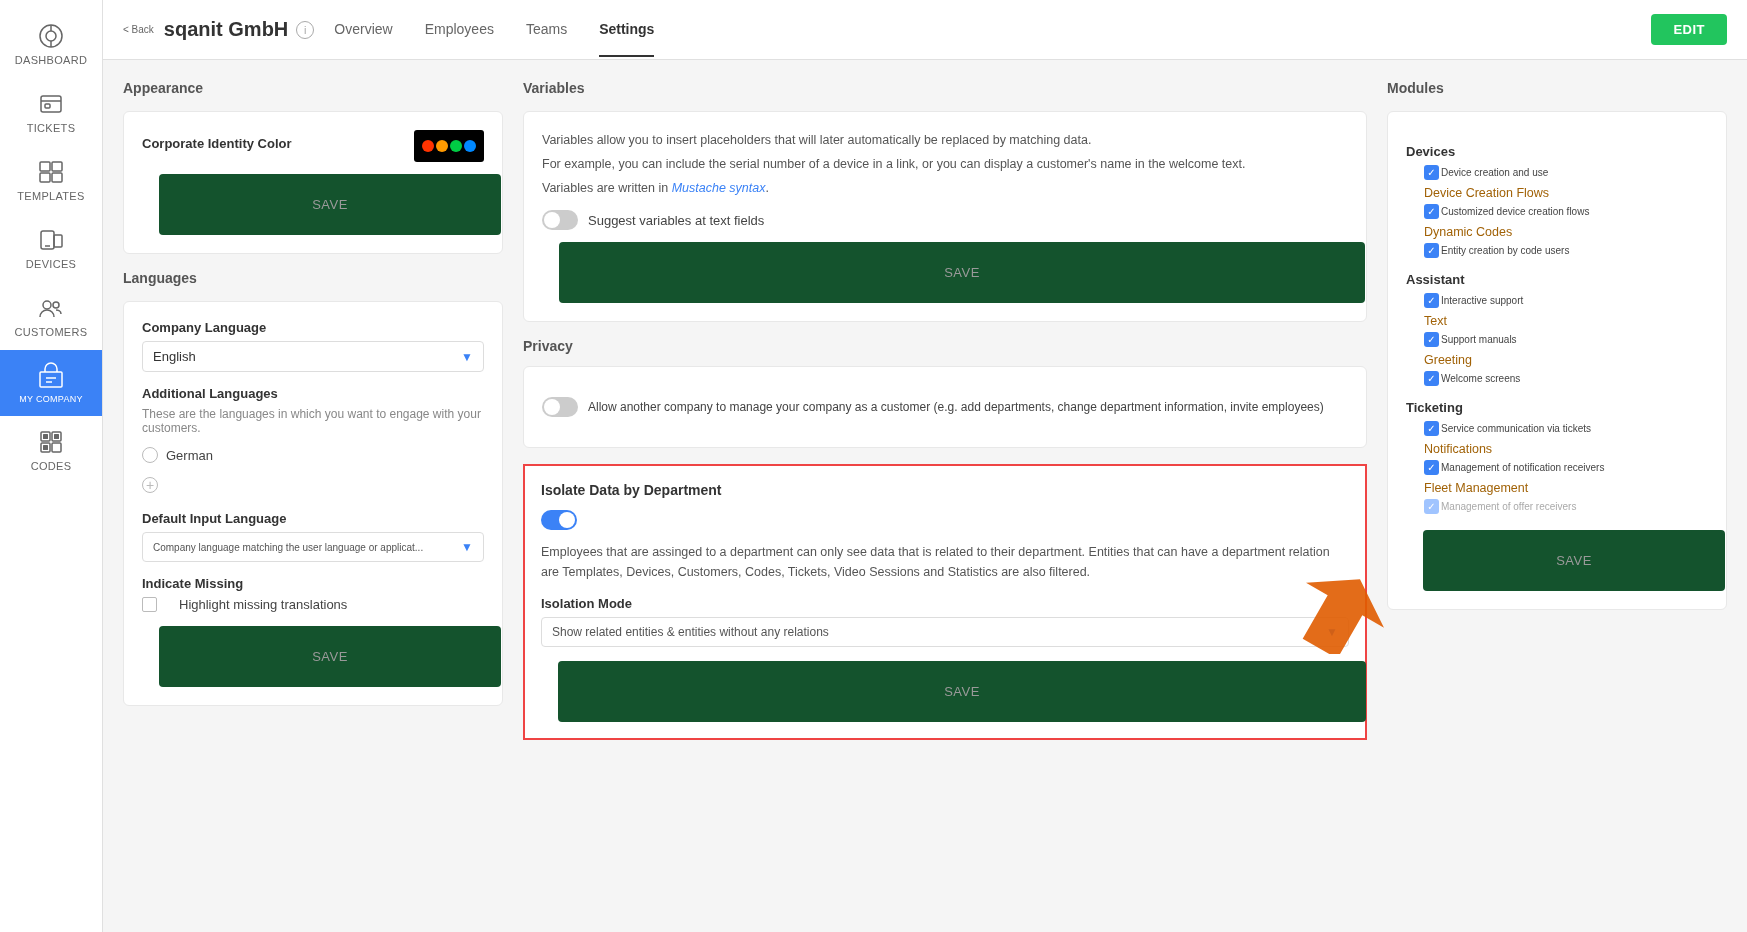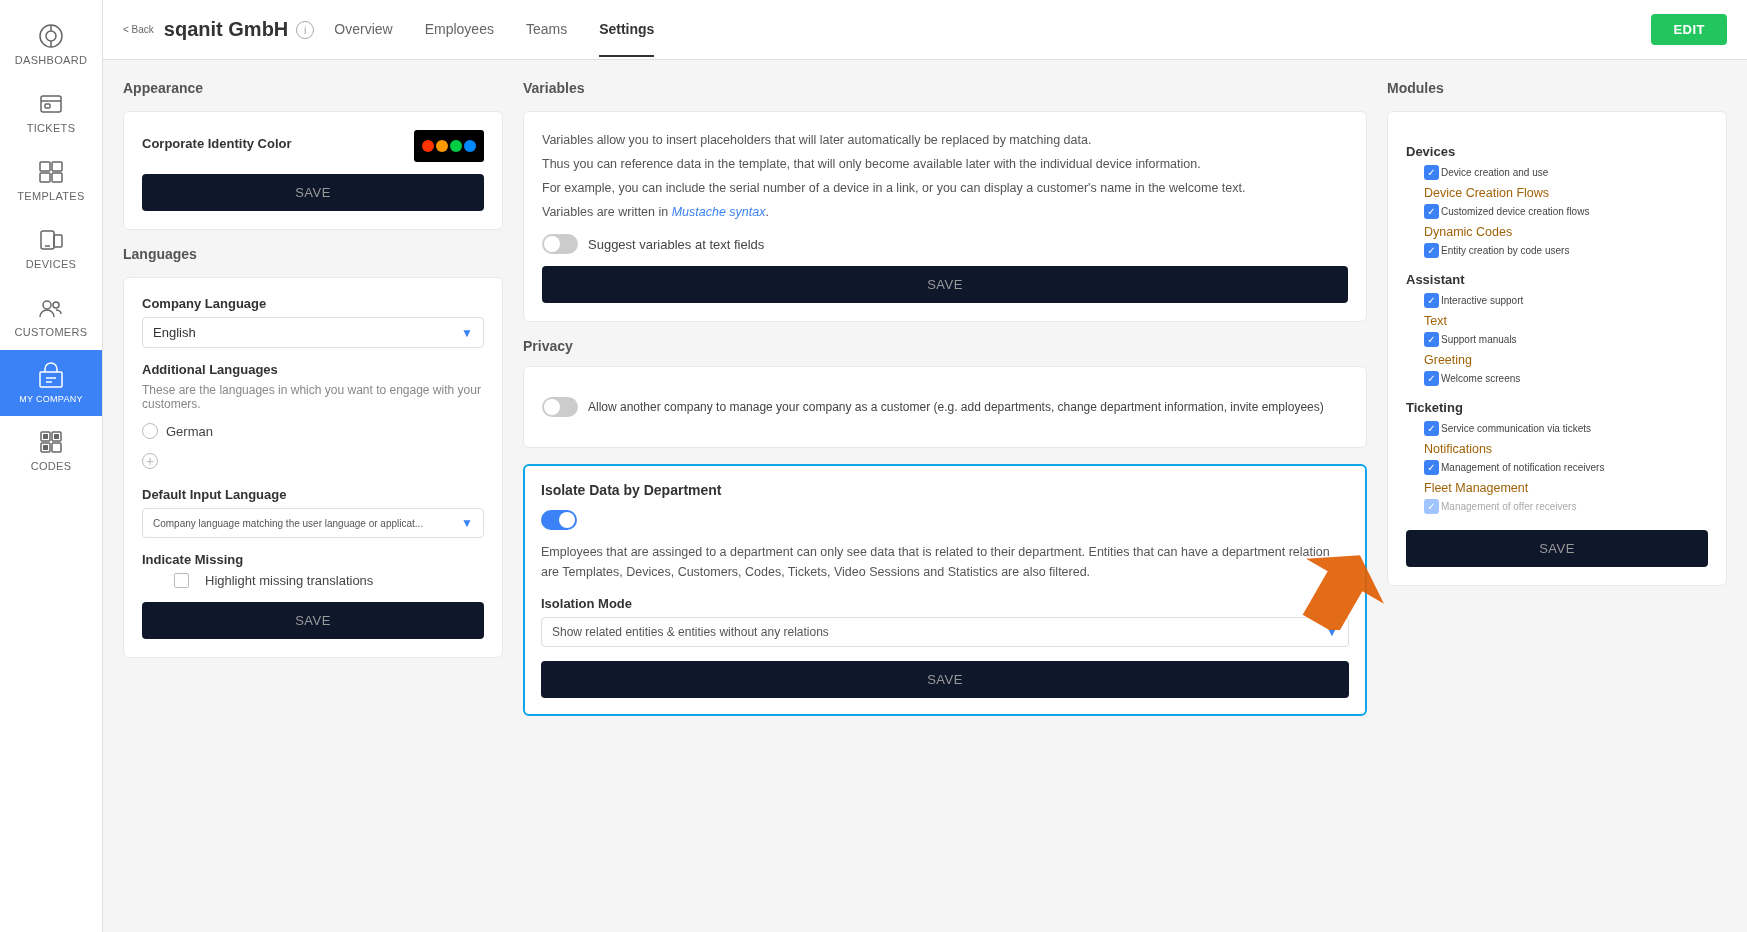--- a/index.html
+++ b/index.html
@@ -163,30 +163,31 @@
       align-items: center;
       justify-content: center;
       gap: 2px;
       padding: 4px;
     }
     .color-dot {
       width: 12px; height: 12px; border-radius: 50%;
     }
 
     .save-btn {
-      background: #0f172a;
+      background: #14532d;
       color: #999;
       border: none;
-      padding: 11px 0;
+      padding: 23px 0;
       width: 100%;
       border-radius: 4px;
       font-size: 13px;
       font-weight: 500;
       cursor: pointer;
       letter-spacing: 0.5px;
+      margin-left: 17px;
     }
 
     .dropdown-field {
       display: flex;
       align-items: center;
       border: 1px solid #ddd;
       border-radius: 4px;
       padding: 7px 10px;
       font-size: 13px;
       color: #333;
@@ -212,25 +213,24 @@
     .lang-plus {
       width: 16px; height: 16px; border-radius: 50%;
       border: 1.5px solid #bbb;
       display: flex; align-items: center; justify-content: center;
       font-size: 14px; color: #bbb; cursor: pointer;
     }
 
     .checkbox-item {
       display: flex;
       align-items: center;
-      gap: 16px;
+      gap: 22px;
       font-size: 13px;
       color: #444;
       margin-bottom: 4px;
-      margin-left: 32px;
     }
     .checkbox-blue {
       width: 15px; height: 15px;
       background: #3b82f6;
       border-radius: 3px;
       display: flex; align-items: center; justify-content: center;
     }
     .checkbox-blue::after {
       content: '✓';
       color: #fff;
@@ -286,22 +286,22 @@
       background: #fff;
       top: 2px;
       left: 2px;
       transition: left 0.2s;
     }
     .toggle.on::after { left: 18px; }
     .toggle-label { font-size: 13px; color: #444; }
 
     
     .isolate-box {
-      border: 2px solid #0ea5e9;
-      border-radius: 6px;
+      border: 2px solid #ef4444;
+      border-radius: 0;
       padding: 16px;
       background: #fff;
       position: relative;
       margin-bottom: 16px;
     }
     .isolate-title {
       font-size: 14px;
       font-weight: 600;
       color: #333;
       margin-bottom: 10px;
@@ -503,21 +503,20 @@
           <button class="save-btn">SAVE</button>
         </div>
       </div>
     </div>
 
     <div class="col-mid">
       <div class="section-title">Variables</div>
 
       <div class="card">
         <p class="var-text">Variables allow you to insert placeholders that will later automatically be replaced by matching data.</p>
-        <p class="var-text">Thus you can reference data in the template, that will only become available later with the individual device information.</p>
         <p class="var-text">For example, you can include the serial number of a device in a link, or you can display a customer's name in the welcome text.</p>
         <p class="var-text">
           <span>Variables are written in </span>
           <a class="var-link" href="#">Mustache syntax</a>.
         </p>
 
         <div class="toggle-row">
           <div class="toggle"></div>
           <span class="toggle-label">Suggest variables at text fields</span>
         </div>

